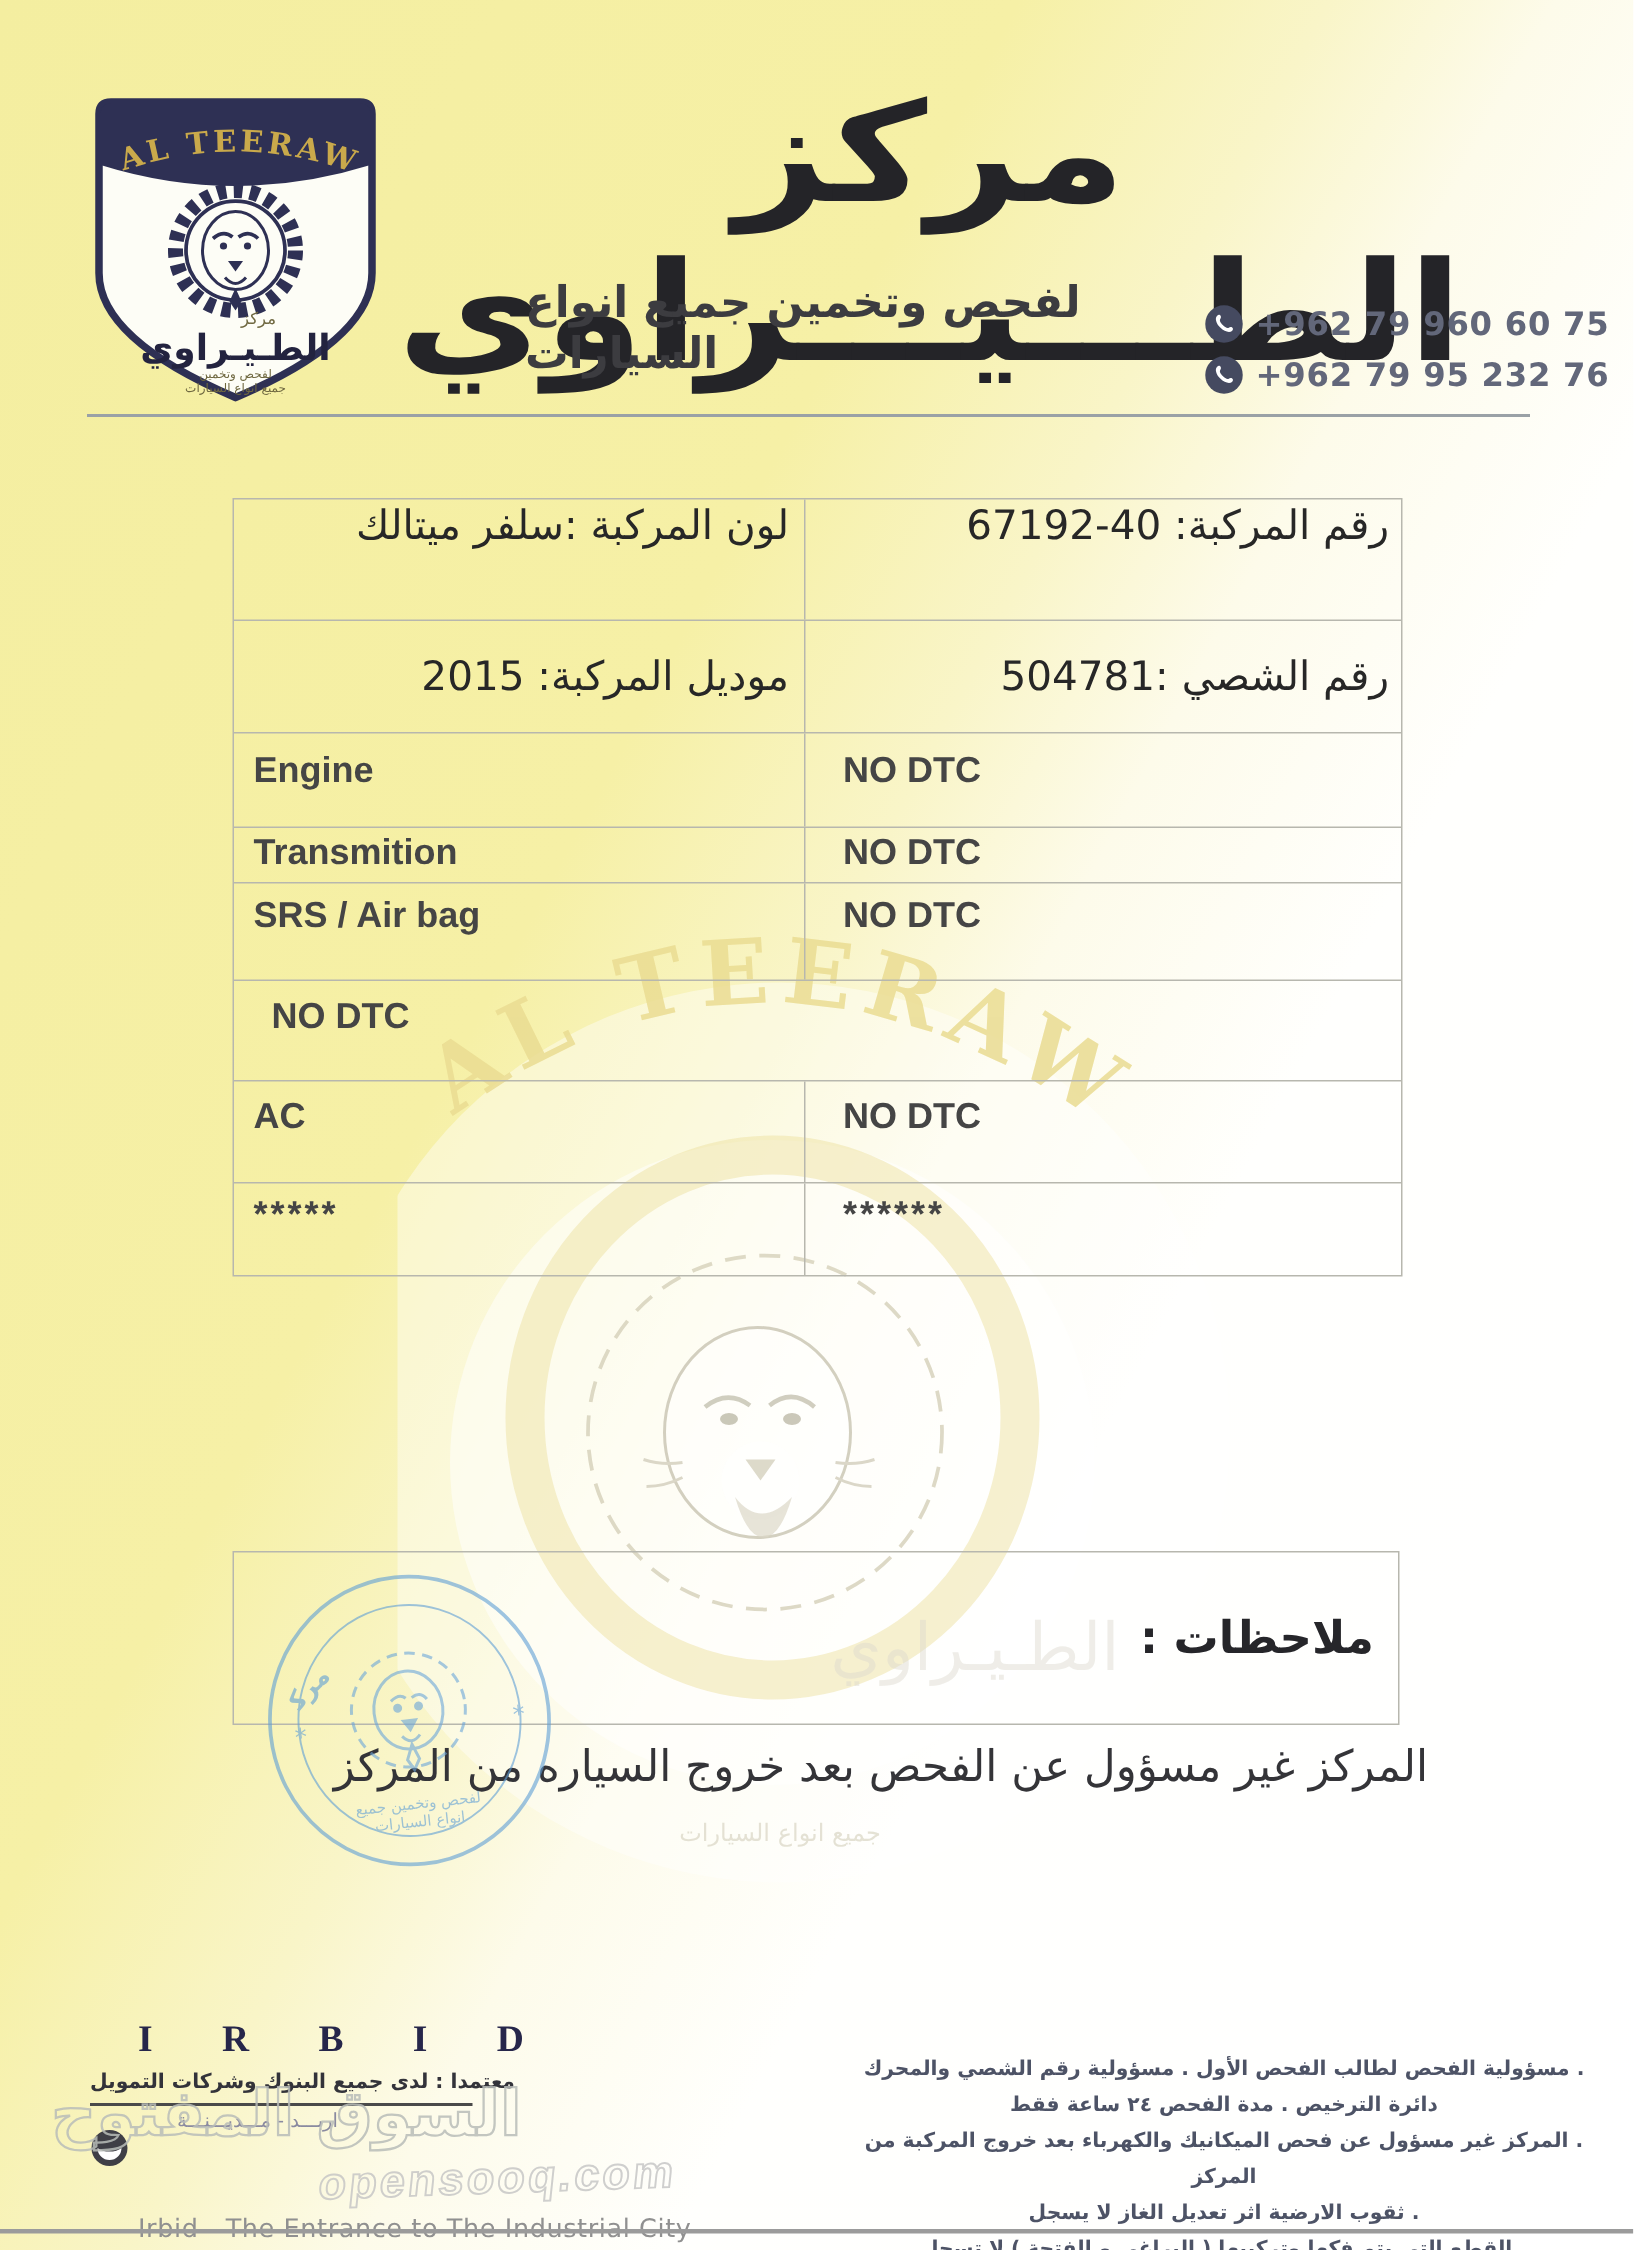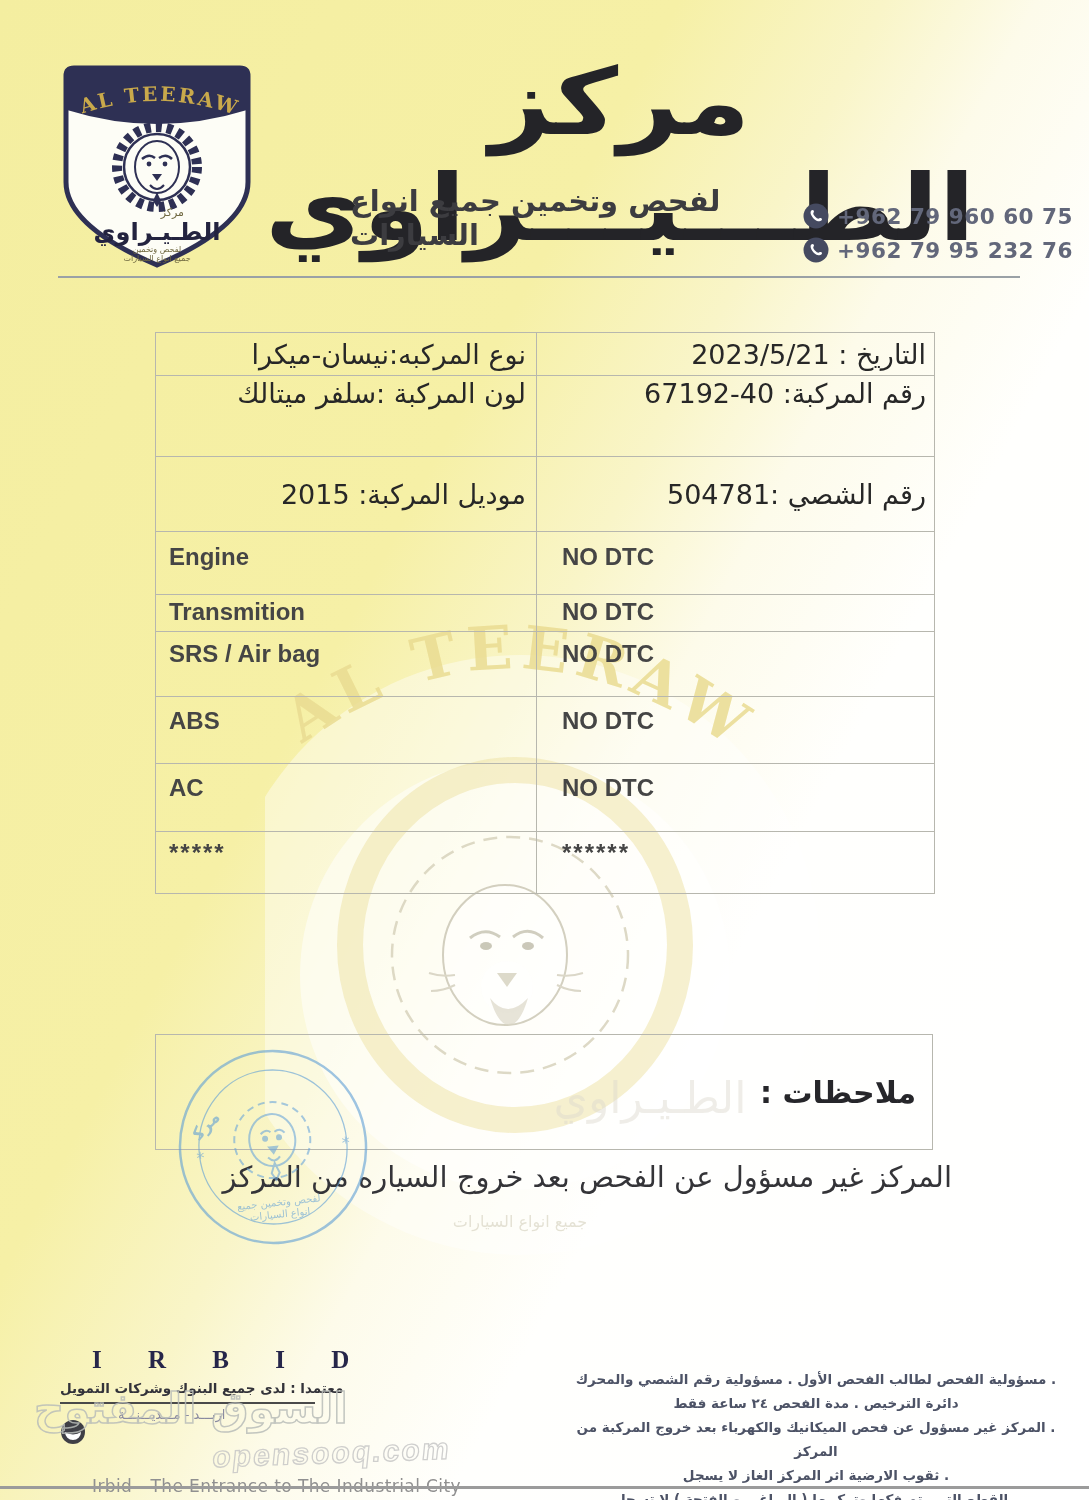--- a/index.html
+++ b/index.html
@@ -144,24 +144,20 @@
           <circle cx="13" cy="13" r="12.5" fill="#454a60"></circle>
           <path d="M8.3 7.6c1.9-1.9 3.4.6 2.3 1.9-.9 1.1.1 2.7 1.6 4.2s3.1 2.5 4.2 1.6c1.3-1.1 3.8.4 1.9 2.3-1.5 1.5-5 .6-7.8-2.2s-3.7-6.3-2.2-7.8z" fill="#fff"></path>
         </svg>
       <span class="phone-num">+962 79 95 232 76</span>
     </div>
   </div>
 
   <div id="header-divider" class="abs"></div>
 
   <div id="info-table" class="abs">
-    <div class="trow ar row1">
-      <div class="cell cell-l">نوع المركبه:نيسان-ميكرا</div>
-      <div class="cell cell-r">التاريخ :  2023/5/21</div>
-    </div>
     <div class="trow ar row2">
       <div class="cell cell-l">لون المركبة :سلفر ميتالك</div>
       <div class="cell cell-r">رقم المركبة: 40-67192</div>
     </div>
     <div class="trow ar row3">
       <div class="cell cell-l">موديل المركبة: 2015</div>
       <div class="cell cell-r">رقم الشصي :504781</div>
     </div>
     <div class="trow en row4">
       <div class="cell cell-l">Engine</div>
@@ -169,21 +165,20 @@
     </div>
     <div class="trow en row5">
       <div class="cell cell-l">Transmition</div>
       <div class="cell cell-r">NO DTC</div>
     </div>
     <div class="trow en row6">
       <div class="cell cell-l">SRS / Air bag</div>
       <div class="cell cell-r">NO DTC</div>
     </div>
     <div class="trow en row7">
-      <div class="cell cell-l">ABS</div>
       <div class="cell cell-r">NO DTC</div>
     </div>
     <div class="trow en row8">
       <div class="cell cell-l">AC</div>
       <div class="cell cell-r">NO DTC</div>
     </div>
     <div class="trow en row9">
       <div class="cell cell-l">*****</div>
       <div class="cell cell-r">******</div>
     </div>
@@ -226,21 +221,21 @@
   <div id="footer-irbid-ar" class="abs">اربـــد - مـــديـــنـــة</div>
   <svg id="footer-logo" class="abs" viewBox="0 0 26 26">
     <circle cx="13" cy="13" r="12" fill="#3f3f46"></circle>
     <path d="M5 13 a8 8 0 0 0 16 0 a10 6 0 0 1 -16 0 z" fill="#ffffff"></path>
   </svg>
   <div id="footer-entrance" class="abs">Irbid - The Entrance to The Industrial City</div>
 
   <div id="footer-disclaimers" class="abs">
     <div>. مسؤولية الفحص لطالب الفحص الأول . مسؤولية رقم الشصي والمحرك دائرة الترخيص . مدة الفحص ٢٤ ساعة فقط</div>
     <div>. المركز غير مسؤول عن فحص الميكانيك والكهرباء بعد خروج المركبة من المركز</div>
-    <div>. ثقوب الارضية اثر المركز الغاز لا يسجل</div>
+    <div>. ثقوب الارضية اثر تعديل الغاز لا يسجل</div>
     <div>. القطع التي يتم فكها وتركيبها ( البراغي و الفتحة ) لا تسجل</div>
   </div>
 
   <div id="wm-opensooq-ar" class="abs">السوق المفتوح</div>
   <div id="wm-opensooq-en" class="abs">opensooq.com</div>
 
   <div id="bottom-scan-line" class="abs"></div>
 
 </div>
 

